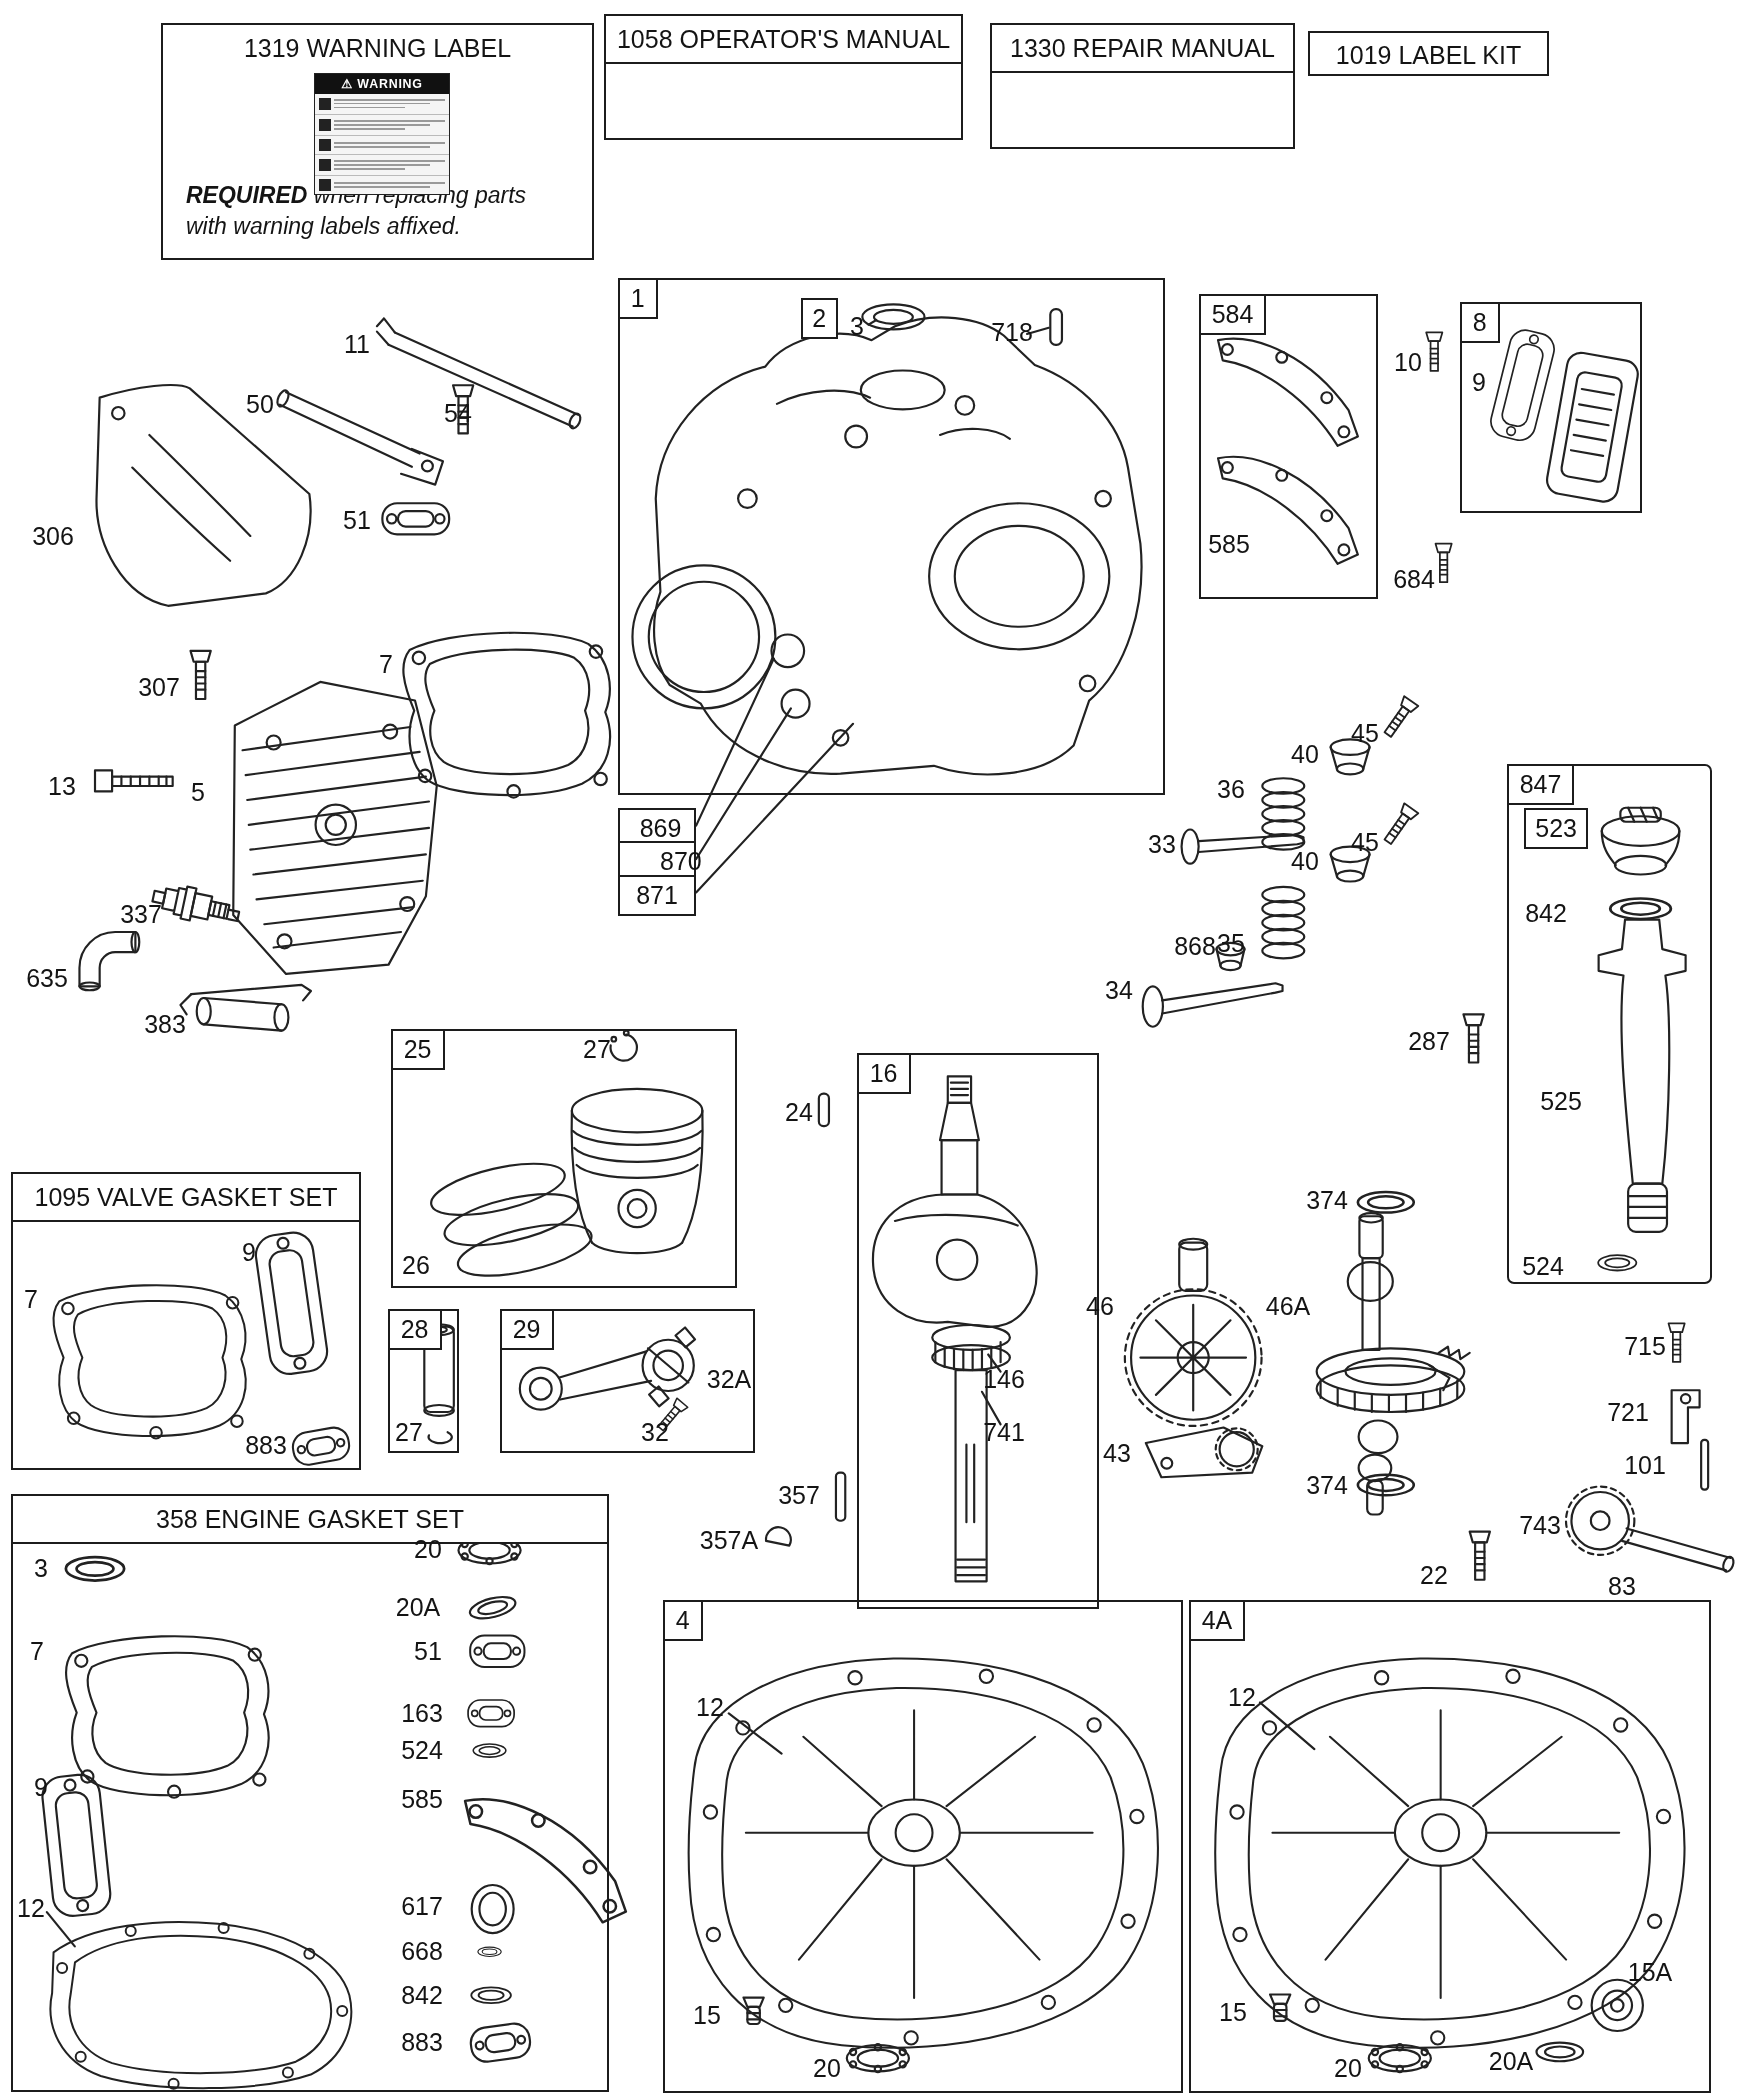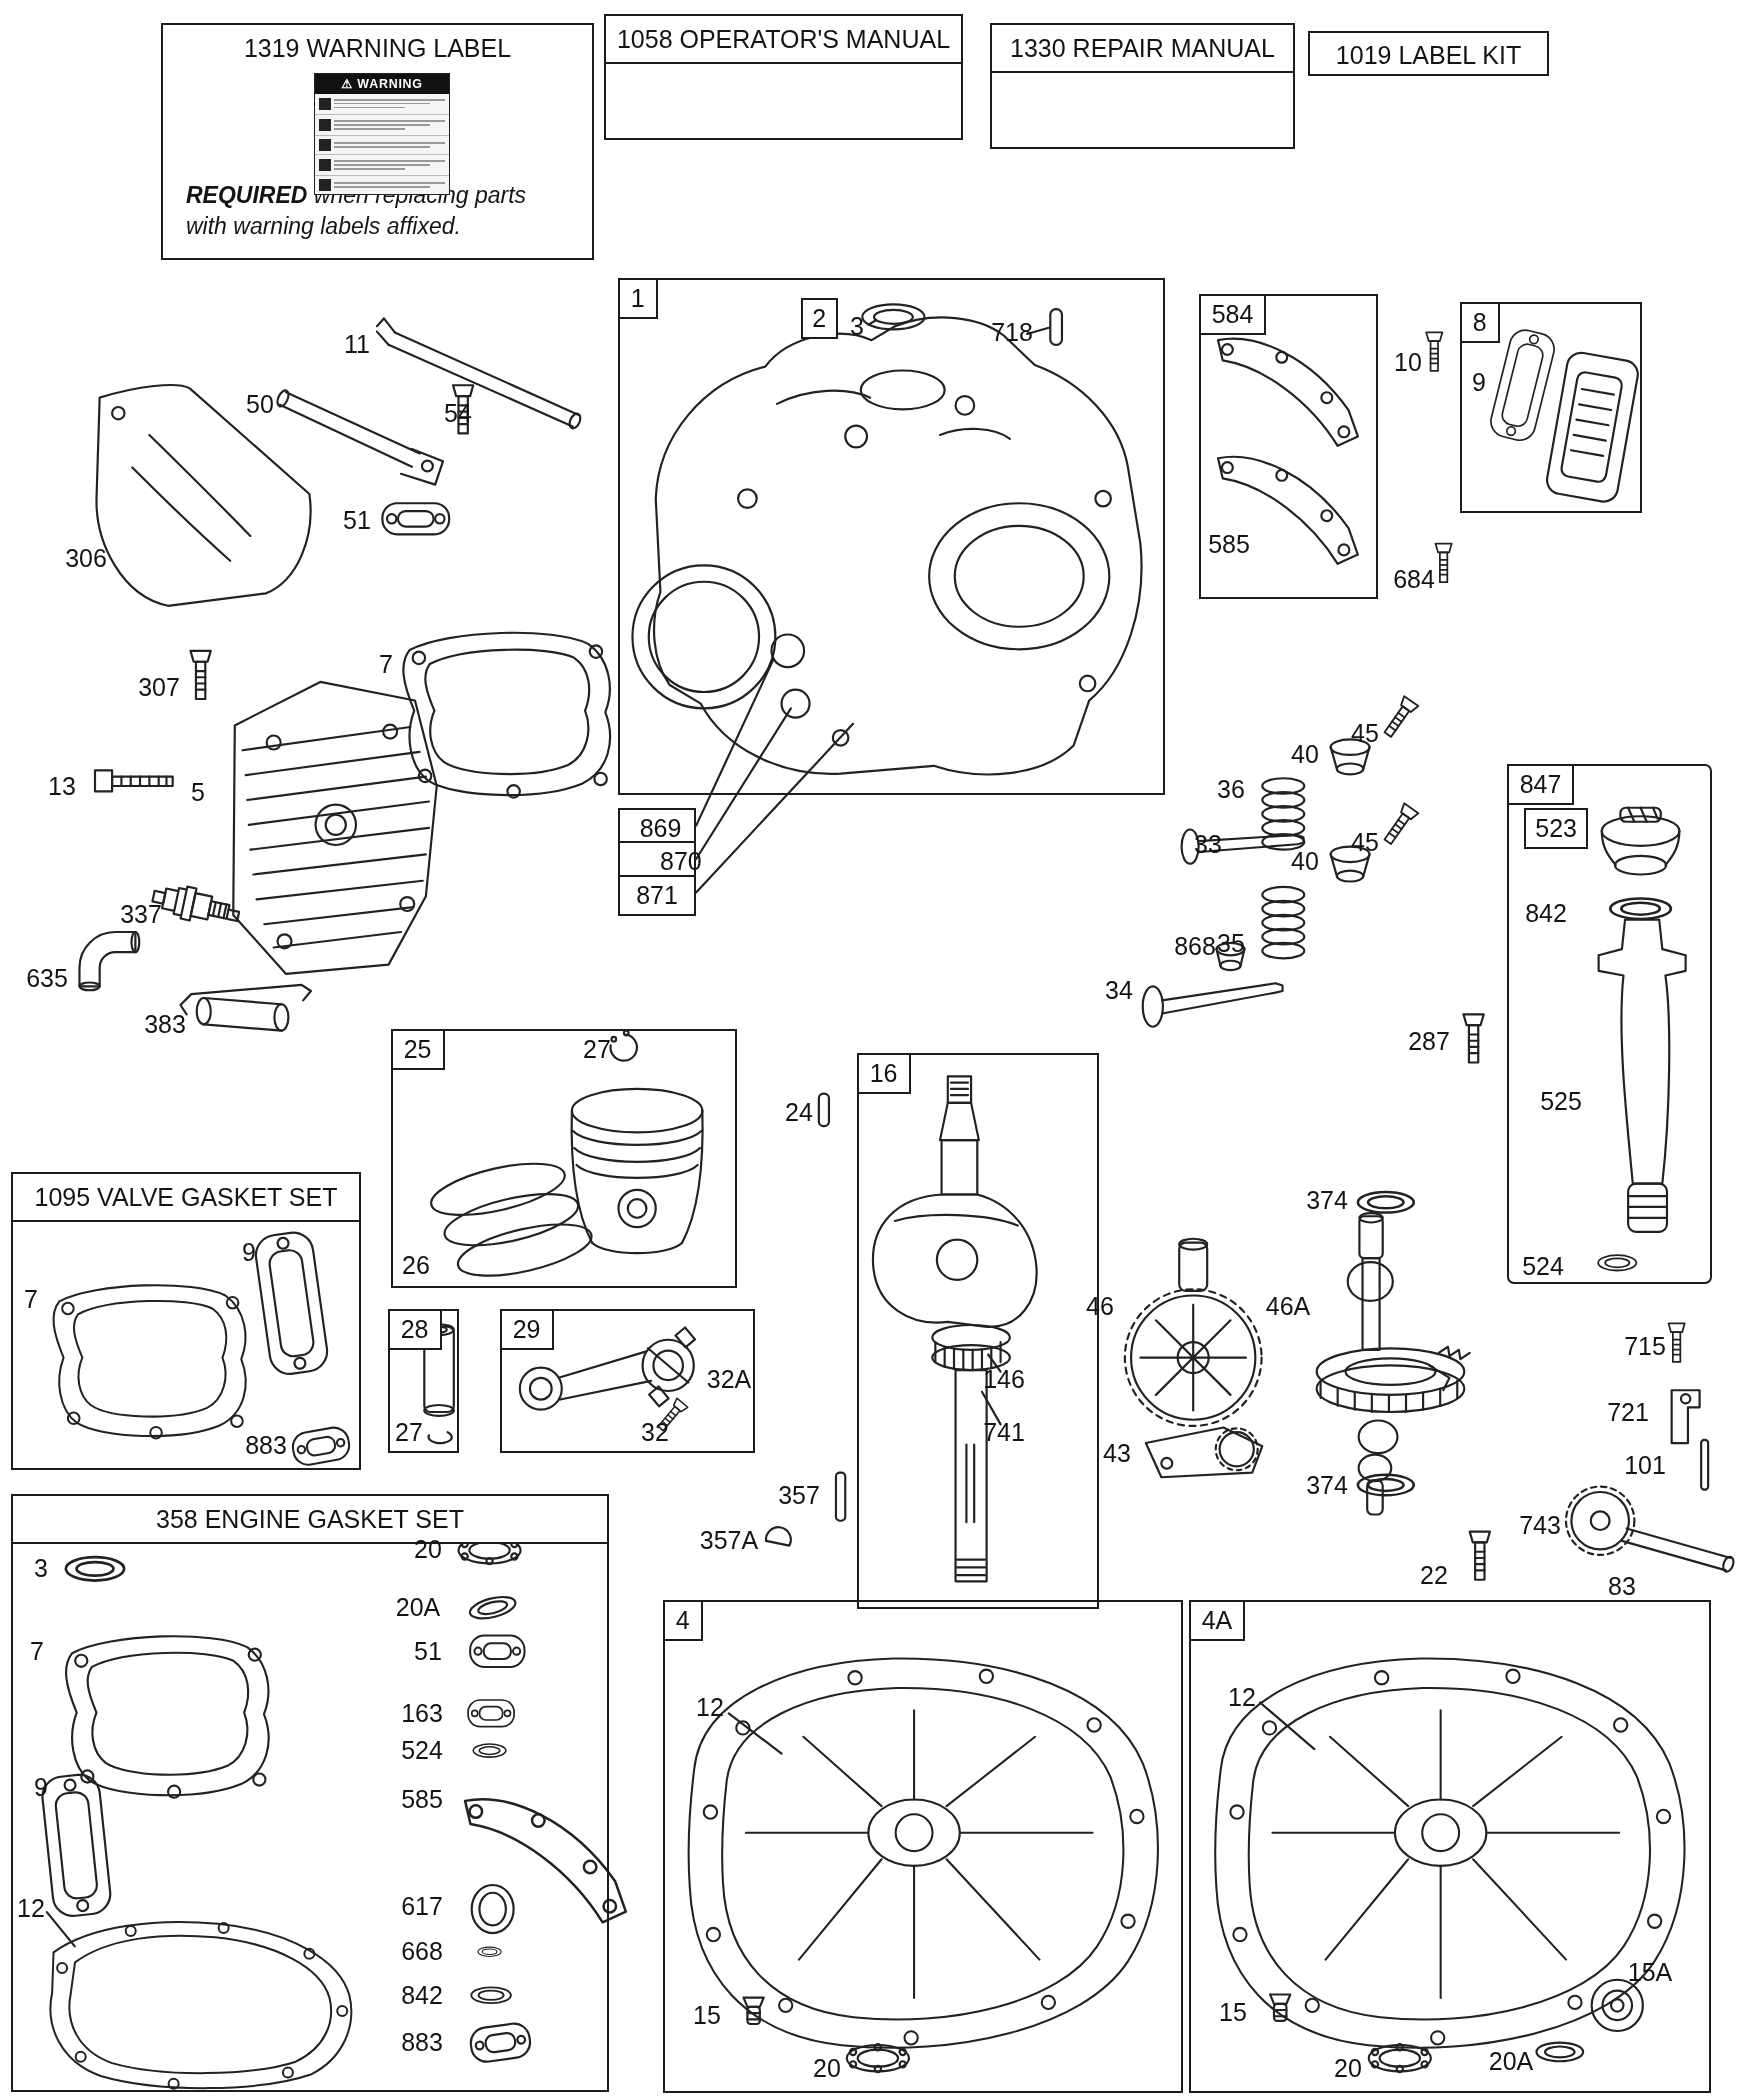--- a/index.html
+++ b/index.html
@@ -591,38 +591,38 @@
 
   <div class="gbox" style="left:1189px;top:1600px;width:522px;height:493px;">
     <div class="tab">4A</div>
   </div>
 
   <div id="labels-layer">
       <span class="plabel" style="left: 357px; top: 344px;">11</span>
       <span class="plabel" style="left: 260px; top: 404px;">50</span>
       <span class="plabel" style="left: 426px; top: 413px; margin-left: 32px;">54</span>
       <span class="plabel" style="left: 357px; top: 520px;">51</span>
-      <span class="plabel" style="left: 53px; top: 558px; margin-left: 33px;">306</span>
+      <span class="plabel" style="left: 53px; top: 536px;">306</span>
       <span class="plabel" style="left: 159px; top: 687px;">307</span>
       <span class="plabel" style="left: 386px; top: 664px;">7</span>
       <span class="plabel" style="left: 62px; top: 786px;">13</span>
       <span class="plabel" style="left: 198px; top: 792px;">5</span>
       <span class="plabel" style="left: 141px; top: 914px;">337</span>
       <span class="plabel" style="left: 47px; top: 978px;">635</span>
       <span class="plabel" style="left: 165px; top: 1024px;">383</span>
       <span class="plabel" style="left: 857px; top: 326px;">3</span>
       <span class="plabel" style="left: 1012px; top: 332px;">718</span>
       <span class="plabel" style="left: 1408px; top: 362px;">10</span>
       <span class="plabel" style="left: 1479px; top: 382px;">9</span>
       <span class="plabel" style="left: 1229px; top: 544px;">585</span>
       <span class="plabel" style="left: 1414px; top: 579px;">684</span>
       <span class="plabel" style="left: 1305px; top: 754px;">40</span>
       <span class="plabel" style="left: 1365px; top: 733px;">45</span>
       <span class="plabel" style="left: 1231px; top: 789px;">36</span>
-      <span class="plabel" style="left: 1162px; top: 844px; margin-left: 46px;">33</span>
+      <span class="plabel" style="left: 1162px; top: 844px;">33</span>
       <span class="plabel" style="left: 1365px; top: 842px;">45</span>
       <span class="plabel" style="left: 1305px; top: 861px;">40</span>
       <span class="plabel" style="left: 1231px; top: 911px; margin-top: 32px;">35</span>
       <span class="plabel" style="left: 1195px; top: 946px;">868</span>
       <span class="plabel" style="left: 1119px; top: 990px;">34</span>
       <span class="plabel" style="left: 1429px; top: 1041px;">287</span>
       <span class="plabel" style="left: 1546px; top: 913px;">842</span>
       <span class="plabel" style="left: 1561px; top: 1101px;">525</span>
       <span class="plabel" style="left: 1543px; top: 1266px;">524</span>
       <span class="plabel" style="left: 597px; top: 1049px;">27</span>

